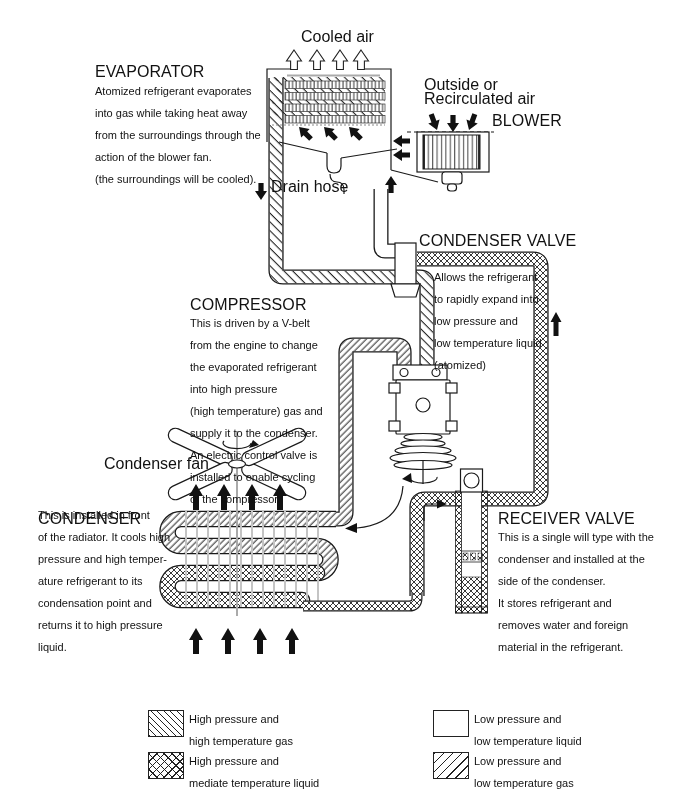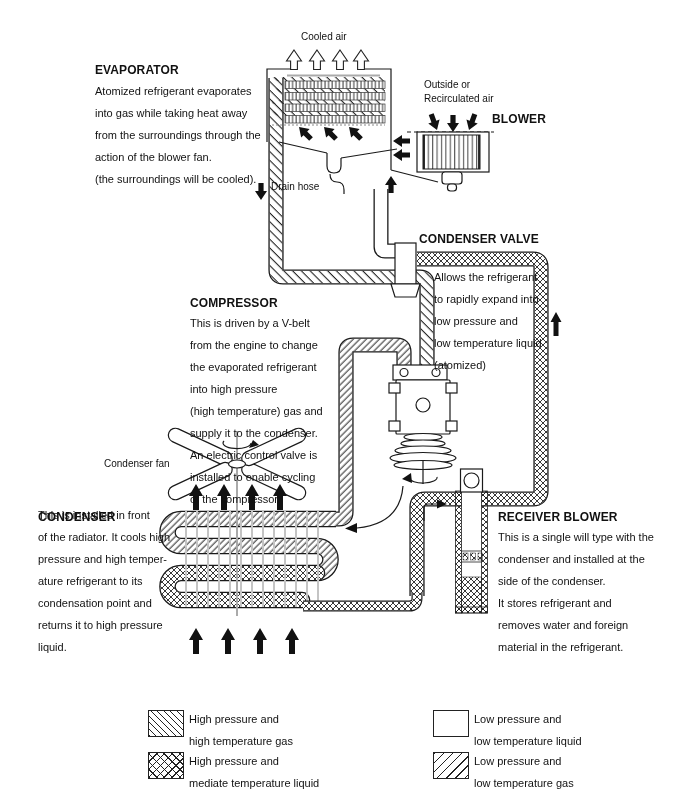--- a/index.html
+++ b/index.html
@@ -1,21 +1,21 @@
 <!DOCTYPE html>
 <html><head>
 <meta charset="utf-8">
 <style>
   html,body{margin:0;padding:0;background:#fff}
   .stage{position:relative;width:700px;height:808px;background:#fff;overflow:hidden;
          font-family:"Liberation Sans",sans-serif;color:#111}
   .abs{position:absolute}
-  .h{font-weight:bold;font-size:12px;white-space:pre;letter-spacing:.1px}
+  .h{font-weight:normal;font-size:16px;white-space:pre;letter-spacing:.1px}
   .p{font-size:11px;line-height:22px;white-space:pre-line}
-  .lbl{font-size:10px;white-space:pre-line;line-height:13.5px}
+  .lbl{font-size:16px;white-space:pre-line;line-height:13.5px}
   svg{position:absolute;left:0;top:0}
   .pO{fill:none;stroke:#1a1a1a}
   .pW{fill:none;stroke:#ffffff}
   .pN{fill:none}
   .thin{fill:none;stroke:#1a1a1a;stroke-width:1.2}
   .dev{fill:#ffffff;stroke:#1a1a1a;stroke-width:1.2}
   .solid{fill:#111;stroke:none}
   .hollow{fill:#fff;stroke:#222;stroke-width:1.1}
   .sw{position:absolute;width:36px;height:27px;border:1px solid #222;box-sizing:border-box;background-color:#fff}
   .sw-hpg{background-image:repeating-linear-gradient(45deg,#222 0,#222 1px,transparent 1px,transparent 4.6px)}
@@ -259,21 +259,21 @@
 
 <div class="abs h" style="left:38px;top:510px">CONDENSER</div>
 <div class="abs p" style="left:38px;top:504px">This is installed in front
 of the radiator. It cools high
 pressure and high temper-
 ature refrigerant to its
 condensation point and
 returns it to high pressure
 liquid.</div>
 
-<div class="abs h" style="left:498px;top:510px">RECEIVER BLOWER</div>
+<div class="abs h" style="left:498px;top:510px">RECEIVER VALVE</div>
 <div class="abs p" style="left:498px;top:526px">This is a single will type with the
 condenser and installed at the
 side of the condenser.
 It stores refrigerant and
 removes water and foreign
 material in the refrigerant.</div>
 
 <div>
   <div class="sw sw-hpg" style="left:148px;top:710px"></div>
   <div class="abs p" style="left:189px;top:708px">High pressure and

